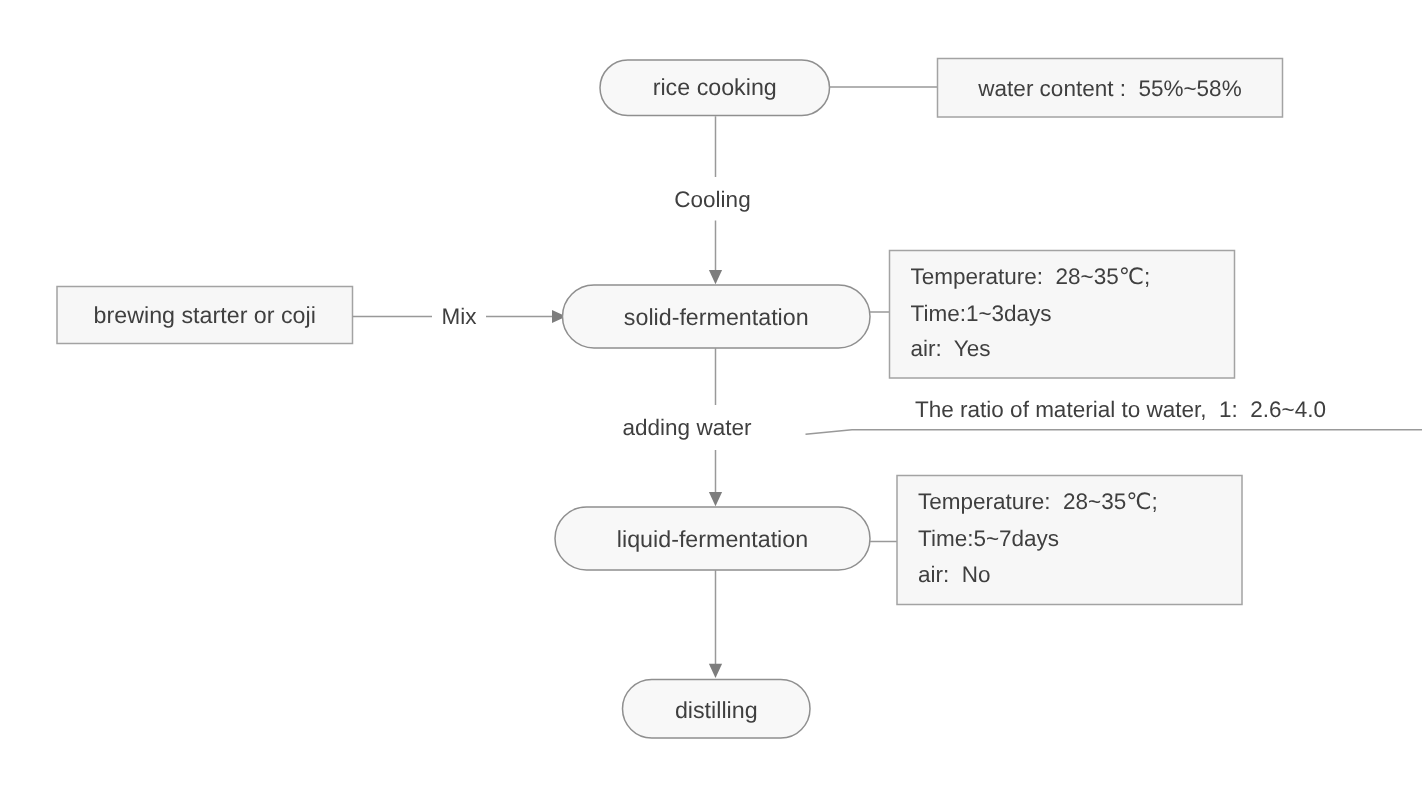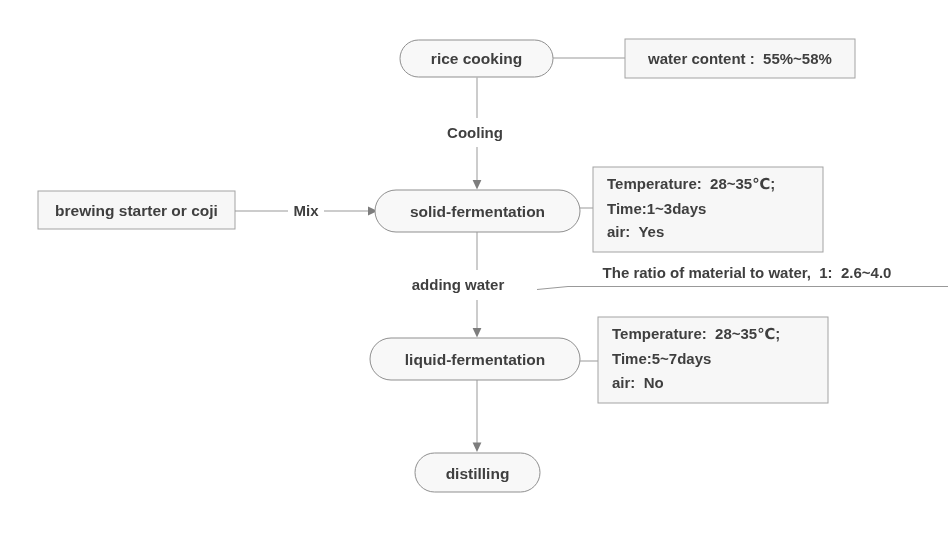--- a/index.html
+++ b/index.html
@@ -7,21 +7,20 @@
     padding: 0;
     background: #ffffff;
     font-family: "Liberation Sans", "DejaVu Sans", sans-serif;
   }
   .stage {
     position: relative;
     width: 952px;
     height: 534px;
     background: #ffffff;
     overflow: hidden;
-    font-weight: bold;
   }
   svg text {
     white-space: pre;
     fill: #3f3f3f;
     font-family: "Liberation Sans", "DejaVu Sans", sans-serif;
   }
   .node-shape {
     fill: #f8f8f8;
     stroke: #8f8f8f;
     stroke-width: 1;

